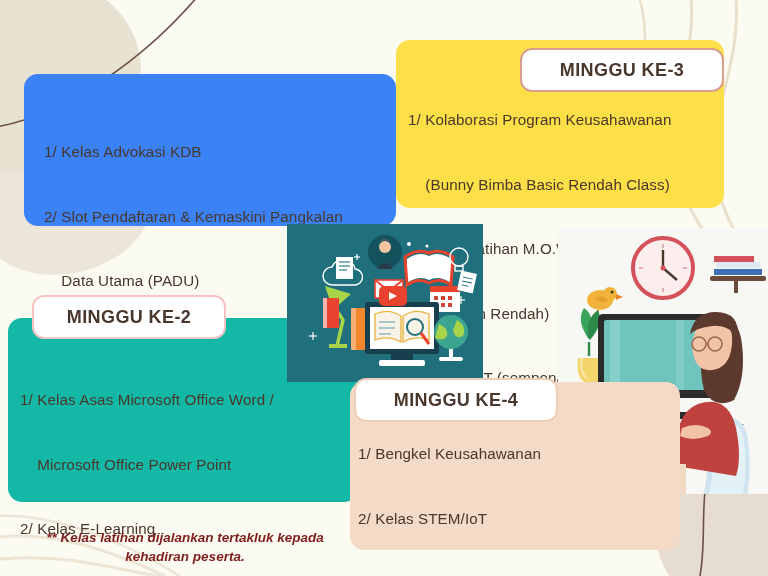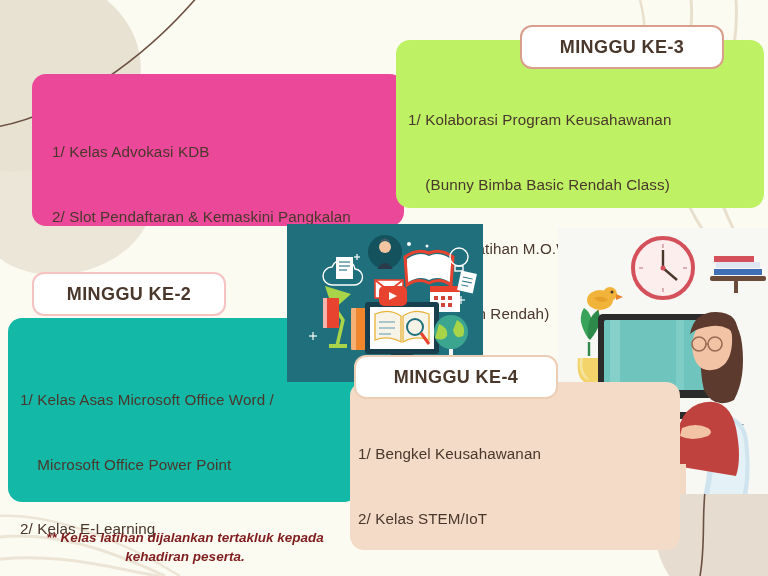--- a/index.html
+++ b/index.html
@@ -17,38 +17,39 @@
   .panel{position:absolute;border-radius:14px;}
   .panel .list{
     color:#4a372c;
     font-size:15.2px;
     line-height:21.5px;
     letter-spacing:.1px;
     white-space:pre;
   }
   .panel .list div{white-space:pre;}
 
-  #panel-w1{left:32px;top:74px;width:372px;height:152px;background:#ec4899;}
+  #panel-w1{left:24px;top:74px;width:372px;height:152px;background:#3b82f6;}
   #panel-w1 .list{position:absolute;left:20px;top:24px;}
 
-  #panel-w3{left:396px;top:40px;width:368px;height:168px;background:#bef264;}
+  #panel-w3{left:396px;top:40px;width:328px;height:168px;background:#fde047;}
   #panel-w3 .list{position:absolute;left:12px;top:26px;}
 
   #panel-w2{left:8px;top:318px;width:350px;height:184px;background:#14b8a6;}
   #panel-w2 .list{position:absolute;left:12px;top:28px;}
 
   #panel-w4{left:350px;top:382px;width:330px;height:168px;background:#f4dbc7;}
   #panel-w4 .list{position:absolute;left:8px;top:18px;}
 
   
   .badge{
     position:absolute;background:#ffffff;border-radius:12px;
     display:flex;align-items:center;justify-content:center;
     font-weight:bold;color:#4a372c;letter-spacing:.4px;
     font-size:18px;
+    margin-top:23px;
   }
   #badge-w1{left:44px;top:55px;width:210px;height:38px;border:2.5px solid #cbbba6;}
   #badge-w3{left:520px;top:25px;width:200px;height:40px;border:2.5px solid #d99e8c;}
   #badge-w2{left:32px;top:272px;width:190px;height:40px;border:2.5px solid #f7c2c2;}
   #badge-w4{left:354px;top:355px;width:200px;height:40px;border:2.5px solid #eccdb6;}
 
   
   #footnote{
     position:absolute;left:20px;top:528px;width:330px;
     color:#7f1d1d;font-size:13.5px;line-height:19px;

